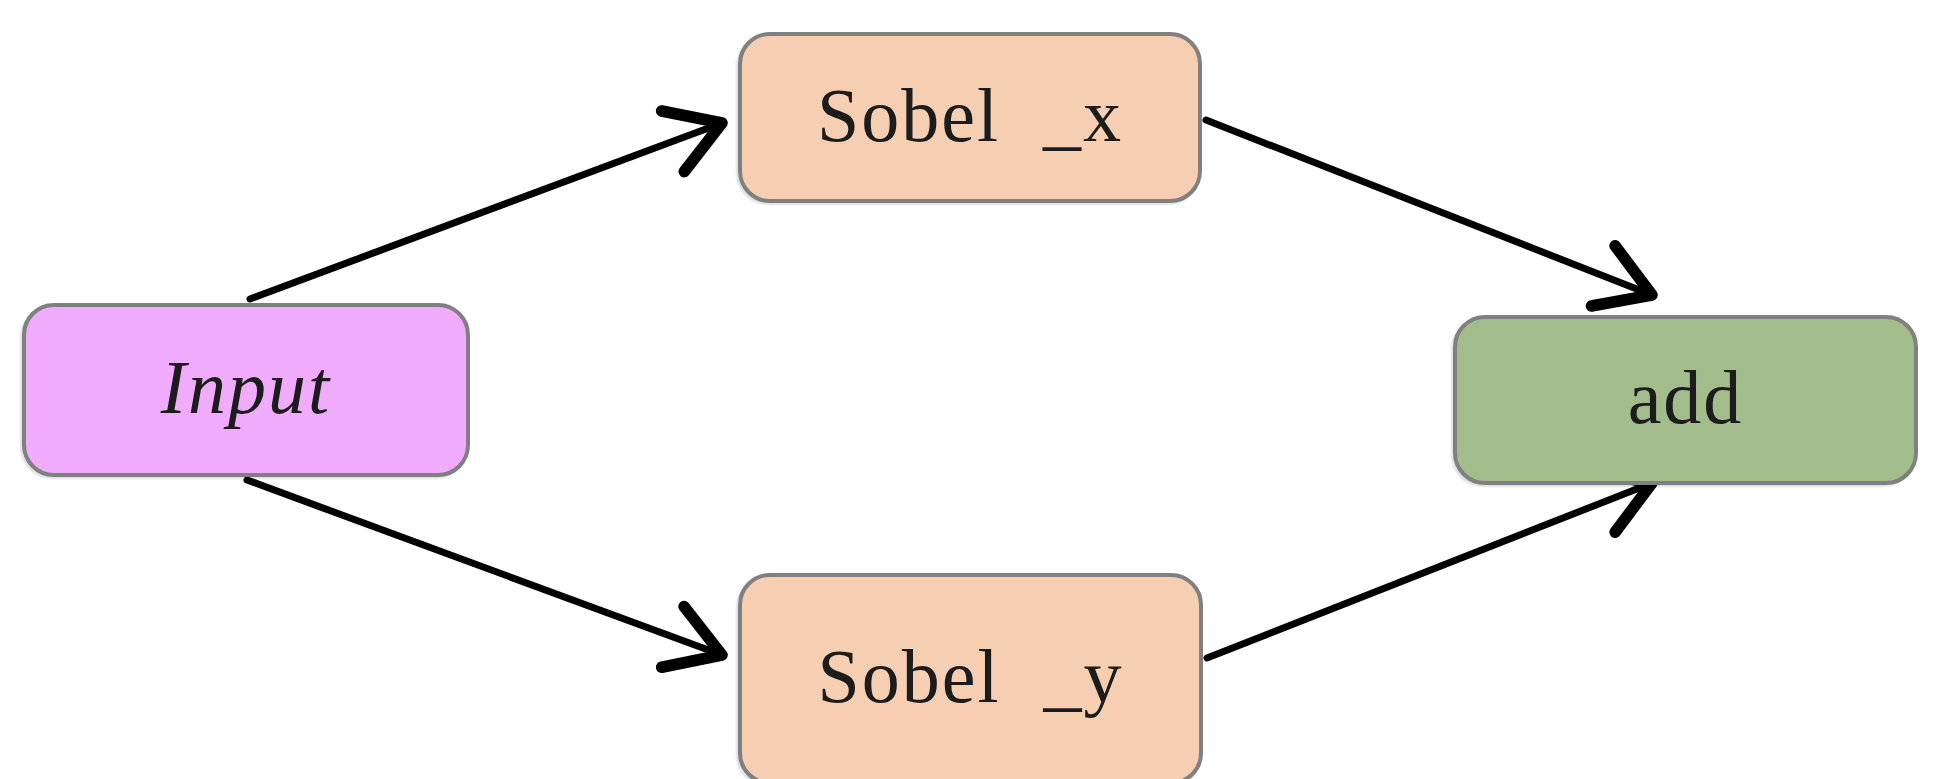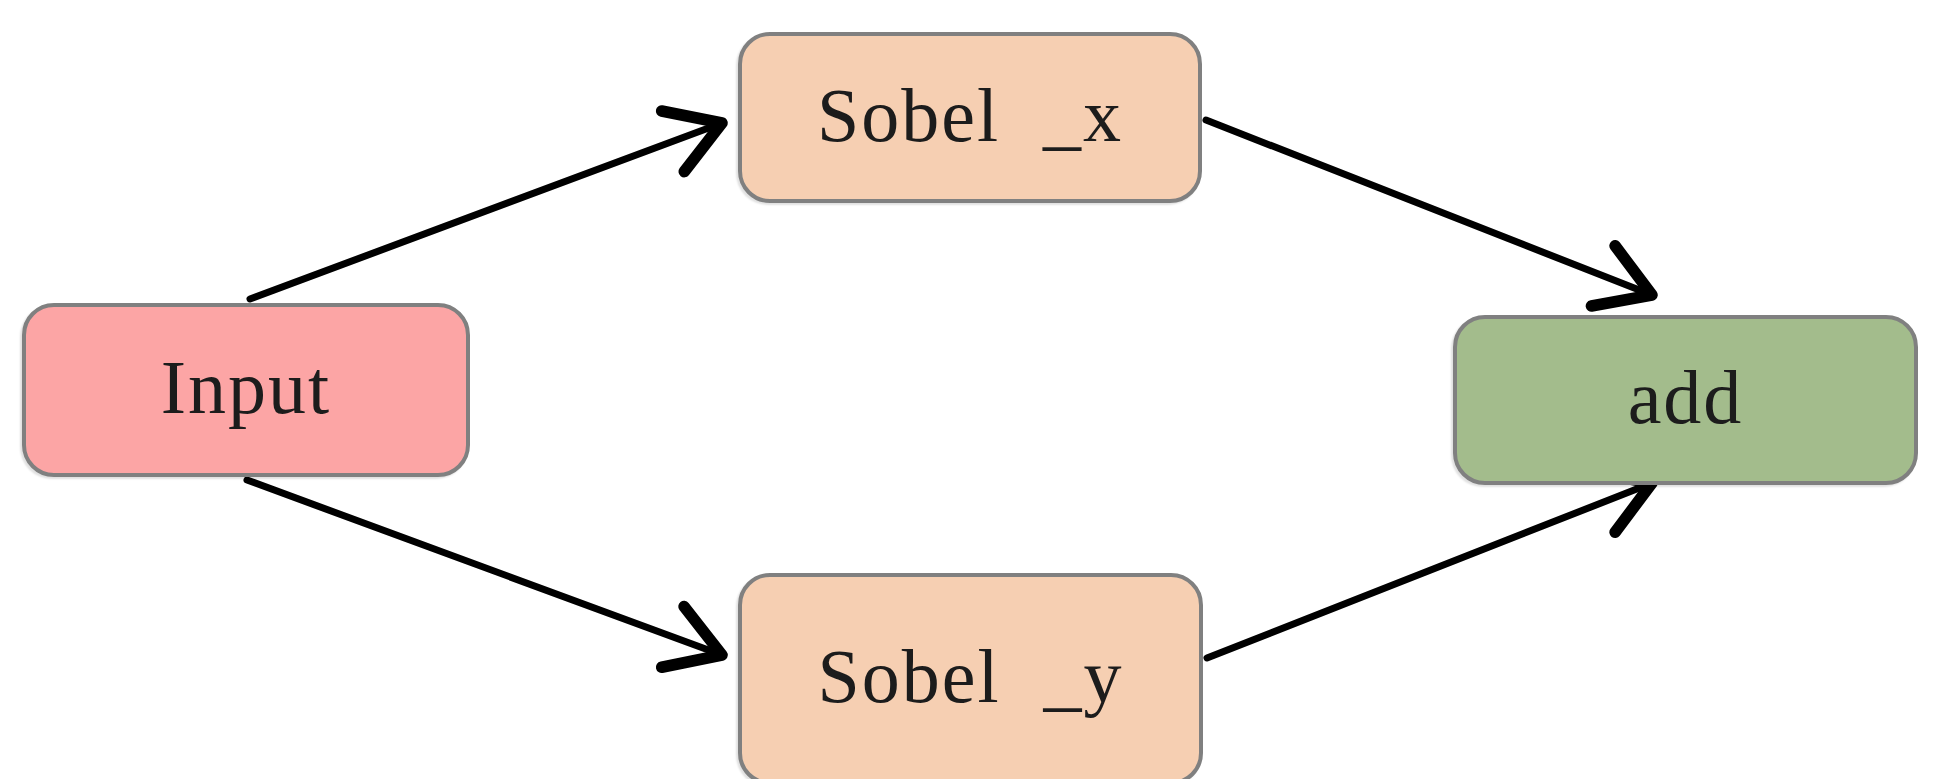--- a/index.html
+++ b/index.html
@@ -61,21 +61,21 @@
       <marker id="arrowhead" markerWidth="11" markerHeight="11" viewBox="0 0 10 10" refX="8" refY="5" orient="auto" markerUnits="strokeWidth">
         <polyline points="1.2,0.8 8,5 1.2,9.2" fill="none" stroke="#000000" stroke-width="1.5" stroke-linecap="round" stroke-linejoin="round"></polyline>
       </marker>
     </defs>
     <line class="edge" x1="250" y1="299" x2="722" y2="123" marker-end="url(#arrowhead)"></line>
     <line class="edge" x1="247" y1="480" x2="722" y2="655" marker-end="url(#arrowhead)"></line>
     <line class="edge" x1="1206" y1="120" x2="1652" y2="295" marker-end="url(#arrowhead)"></line>
     <line class="edge" x1="1207" y1="658" x2="1652" y2="483" marker-end="url(#arrowhead)"></line>
   </svg>
 
-  <div class="node" id="node-input" style="background-color: #fca5a5;">
+  <div class="node" id="node-input" style="background-color: #f0abfc; font-style: italic;">
     <span class="label">Input</span>
   </div>
 
   <div class="node" id="node-sobelx" style="background-color: rgb(246, 207, 178);">
     <span class="label">Sobel _x</span>
   </div>
 
   <div class="node" id="node-sobely" style="background-color: rgb(246, 207, 178);">
     <span class="label">Sobel _y</span>
   </div>

